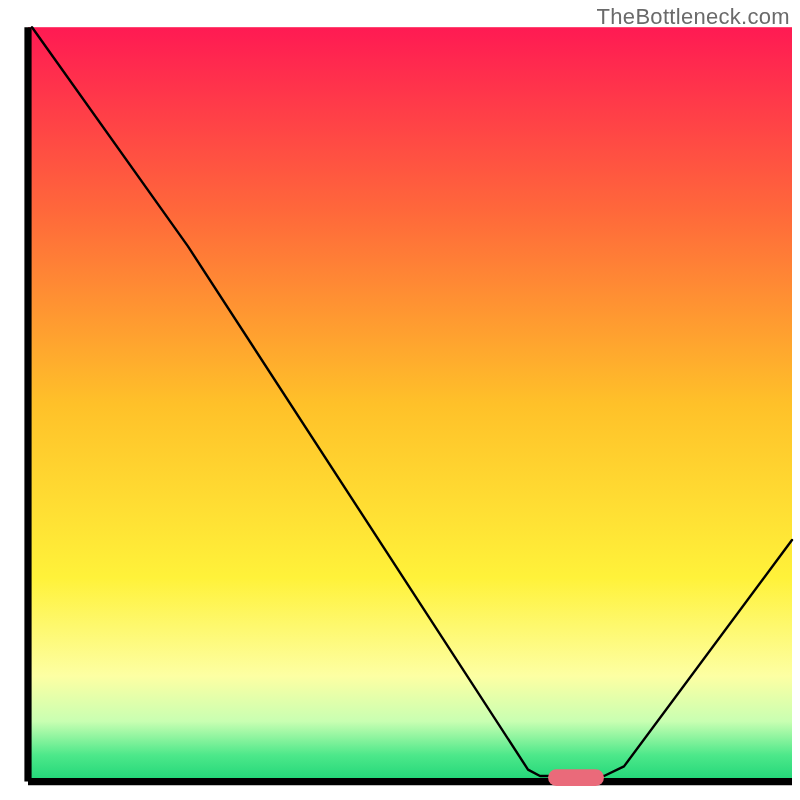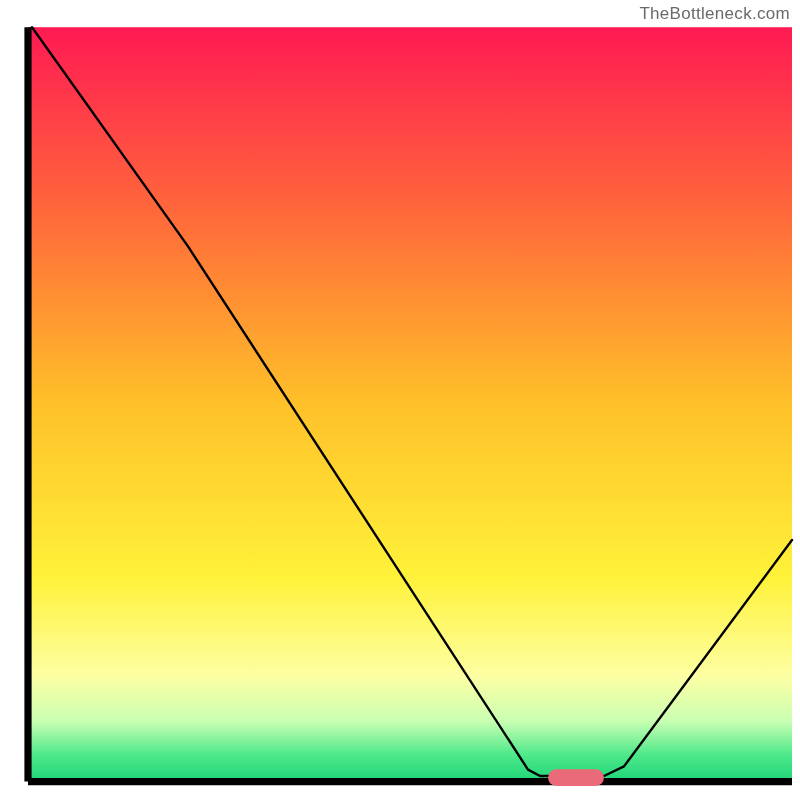--- a/index.html
+++ b/index.html
@@ -13,21 +13,21 @@
   .stage {
     position: relative;
     width: 800px;
     height: 800px;
   }
   .watermark {
     position: absolute;
     top: 4px;
     right: 10px;
     color: #6a6a6a;
-    font-size: 17px;
+    font-size: 22px;
     font-weight: 500;
     letter-spacing: 0.3px;
     font-family: Arial, Helvetica, sans-serif;
     text-align: right;
   }
   svg {
     position: absolute;
     top: 0;
     left: 0;
   }

